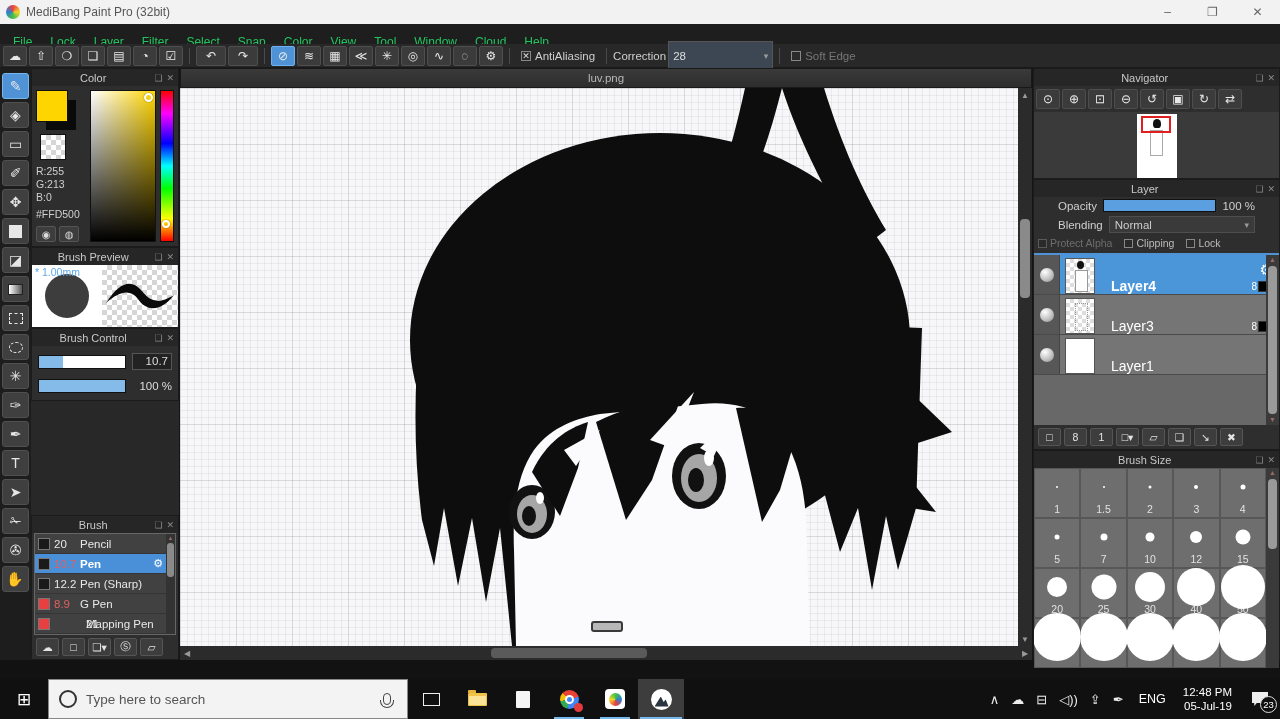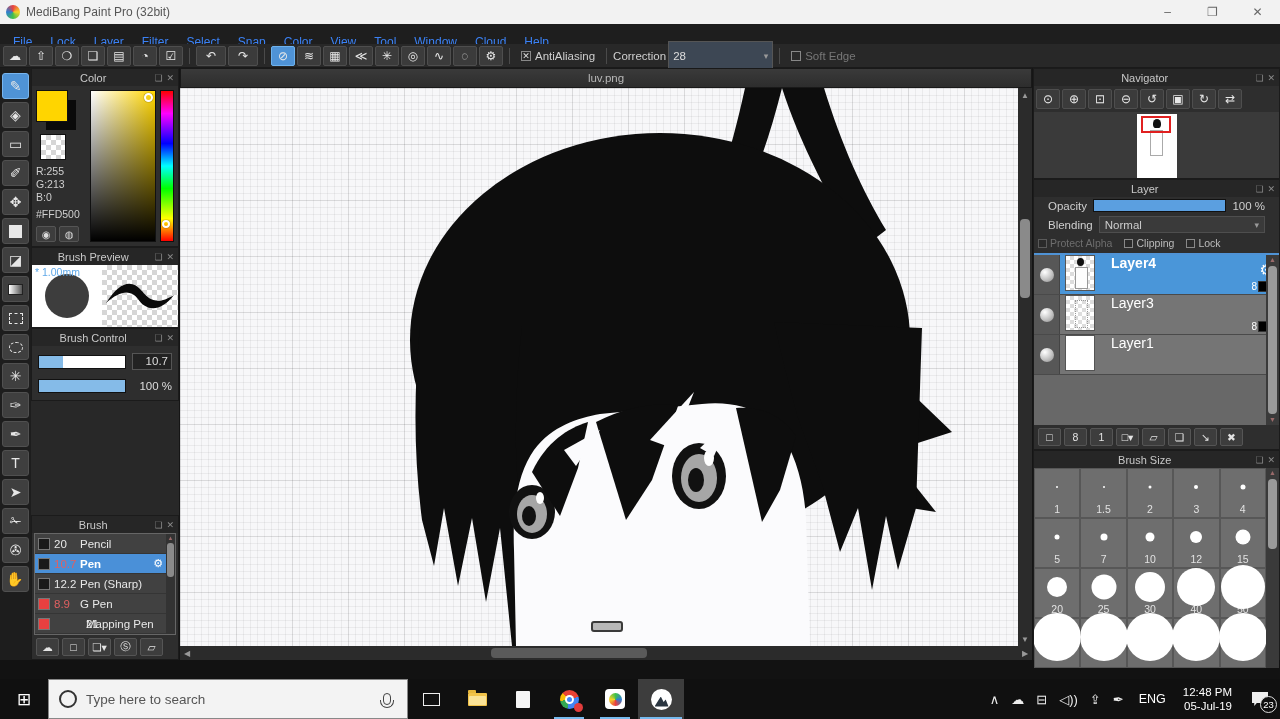--- a/index.html
+++ b/index.html
@@ -8,21 +8,21 @@
 
   
   .titlebar{height:24px;background:#f2f2f2;display:flex;align-items:center;padding-left:6px;flex:none;}
   .logo{width:14px;height:14px;border-radius:50%;background:conic-gradient(#e94040,#f5d327,#3fc14a,#2f7fd1,#e94040);margin-right:6px;}
   .title-text{font-size:12px;color:#555;}
   .win-controls{margin-left:auto;display:flex;height:100%;}
   .win-btn{width:45px;height:100%;display:flex;align-items:center;justify-content:center;color:#666;font-size:12px;}
 
   
   .menubar{height:20px;background:#1e1e1e;display:flex;align-items:center;padding-left:4px;flex:none;}
-  .menu-item{color:#3b82f6;font-size:12px;padding:0 9px;line-height:20px;margin-top:16px;}
+  .menu-item{color:#22c55e;font-size:12px;padding:0 9px;line-height:20px;margin-top:16px;}
 
   
   .toolbar{height:24px;background:#282828;display:flex;align-items:center;padding-left:3px;gap:2px;flex:none;border-bottom:1px solid #1a1a1a;}
   .tbtn{width:24px;height:20px;background:#3b3b3b;border:1px solid #4e4e4e;border-radius:2px;color:#e8e8e8;font-size:12px;display:flex;align-items:center;justify-content:center;flex:none;}
   .tbtn.sel{background:#4f93d6;border-color:#6db2ee;}
   .tsep{width:1px;height:16px;background:#4a4a4a;margin:0 4px;flex:none;}
   .chk{display:flex;align-items:center;gap:4px;color:#cfcfcf;font-size:11.5px;margin:0 5px;}
   .chk .box{width:10px;height:10px;border:1px solid #888;background:#2a2a2a;font-size:9px;line-height:9px;color:#ddd;text-align:center;}
   .chk.dim{color:#777;}
   .dd{width:105px;height:29px;background:#3d4754;border:1px solid #555;color:#ddd;font-size:11.5px;display:flex;align-items:center;padding:0 4px;}
@@ -122,31 +122,31 @@
   
   .rightcol{width:248px;background:#282828;border-left:1px solid #151515;display:flex;flex-direction:column;flex:none;}
   .nav-toolbar{display:flex;gap:2px;padding:3px 2px;}
   .nav-btn{width:24px;height:20px;background:#3b3b3b;border:1px solid #4e4e4e;border-radius:2px;color:#e8e8e8;font-size:12px;display:flex;align-items:center;justify-content:center;}
   .nav-thumb-area{flex:1;background:#3a3a3a;display:flex;align-items:flex-start;justify-content:center;padding-top:2px;}
   .nav-thumb{width:40px;height:64px;background:#fff;position:relative;}
   .nav-red{position:absolute;left:4px;top:2px;width:30px;height:17px;border:2px solid #e02020;}
   .nav-fig-head{position:absolute;left:16px;top:5px;width:8px;height:9px;background:#111;border-radius:50% 50% 40% 40%;}
   .nav-fig-body{position:absolute;left:13px;top:16px;width:13px;height:26px;border:1px solid #aaa;}
 
-  .layer-ctrl{display:flex;align-items:center;padding:2px 14px;gap:6px;color:#cfcfcf;font-size:11.5px;}
+  .layer-ctrl{display:flex;align-items:center;padding:2px 24px;gap:6px;color:#cfcfcf;font-size:11.5px;}
   .op-slider{flex:1;height:13px;background:#5b9fe0;border:1px solid #111;}
   .blend-dd{flex:1;height:17px;background:#3a3a3a;border:1px solid #4e4e4e;color:#ccc;font-size:11.5px;display:flex;align-items:center;padding:0 5px;}
   .blend-dd .caret{margin-left:auto;color:#999;font-size:9px;}
   .chk-row{display:flex;align-items:center;padding:2px 4px 4px;gap:4px;font-size:10.5px;color:#bbb;}
   .chk-row .grp{display:flex;align-items:center;gap:3px;margin-right:8px;}
   .chk-row .box{width:9px;height:9px;border:1px solid #888;background:#2a2a2a;}
   .grp.dim{color:#6e6e6e;}.grp.dim .box{border-color:#5a5a5a;}
 
   .layer-list{height:172px;background:#686868;position:relative;overflow:hidden;border-top:2px solid #4f93d6;}
-  .layer-row{height:40px;background:#757575;border-bottom:1px solid #4a4a4a;display:flex;align-items:flex-start;position:relative;}
+  .layer-row{height:40px;background:#757575;border-bottom:1px solid #4a4a4a;display:flex;align-items:flex-end;position:relative;}
   .layer-row.selected{background:#4a96d9;}
   .eye-col{width:26px;height:100%;background:#575757;display:flex;align-items:center;justify-content:center;flex:none;border-right:1px solid #444;}
   .layer-row.selected .eye-col{background:#575757;}
   .eye-dot{width:14px;height:14px;border-radius:50%;background:radial-gradient(circle at 35% 30%,#fff,#c2c2c2 55%,#8a8a8a);}
   .layer-thumb{width:30px;height:36px;margin-left:5px;background:#fff;position:relative;flex:none;border:1px solid #555;}
   .layer-thumb[data-thumb="figure"]{background-image:conic-gradient(#ddd 25%,#fff 0 50%,#ddd 0 75%,#fff 0);background-size:8px 8px;}
   .layer-thumb[data-thumb="figure"]::before{content:"";position:absolute;left:11px;top:2px;width:7px;height:8px;background:#111;border-radius:50%;}
   .layer-thumb[data-thumb="figure"]::after{content:"";position:absolute;left:9px;top:11px;width:11px;height:20px;border:1px solid #999;background:#fdfdfd;}
   .layer-thumb[data-thumb="sketch"]{background-image:conic-gradient(#ddd 25%,#fff 0 50%,#ddd 0 75%,#fff 0);background-size:8px 8px;}
   .layer-thumb[data-thumb="sketch"]::after{content:"";position:absolute;left:9px;top:4px;width:11px;height:26px;border:1px dotted #9a9a9a;}

